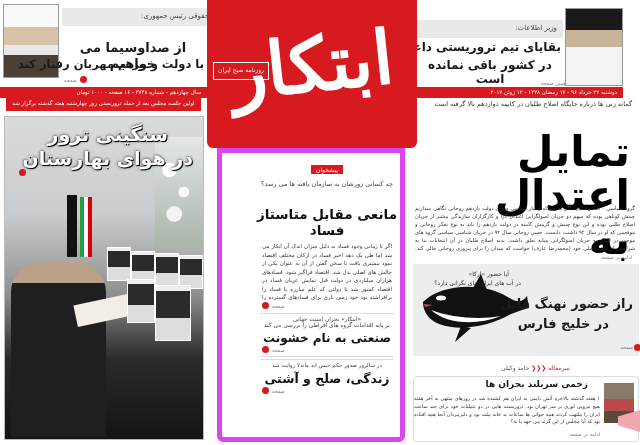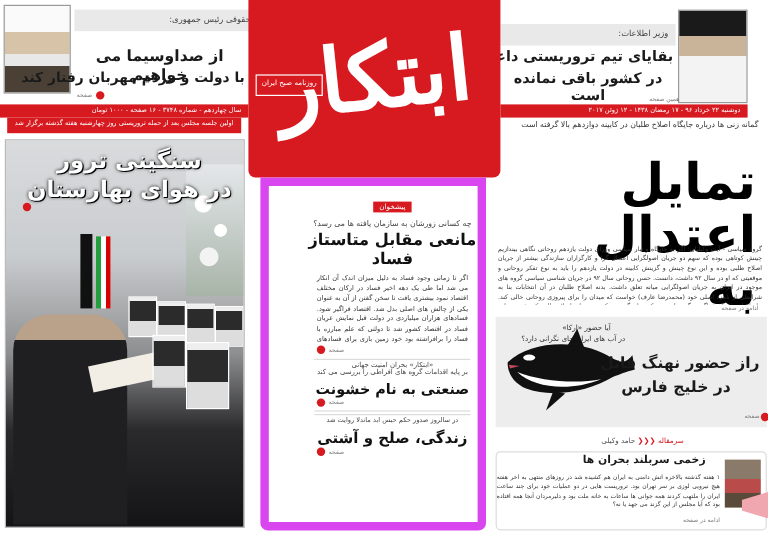--- a/index.html
+++ b/index.html
@@ -14,21 +14,21 @@
   .head-dark { font-weight: bold; color: #1a1a1a; line-height: 1.2; text-align: center; }
   .portrait { background: linear-gradient(160deg,#cfcfcf,#6b6b6b 60%,#3a3a3a); border: 1px solid #999; }
   .red-strip { height: 11px; background: #d71920; color: #fff; font-size: 5.5px; padding: 2px 6px; white-space: nowrap; overflow: hidden; }
 
   
   .masthead { left: 207px; top: 0; width: 210px; height: 148px; background: #d71920; border-radius: 0 0 6px 6px; }
   .logo-text { color: #fff; font-family: "DejaVu Serif", serif; font-weight: bold; font-size: 74px; text-align: center; line-height: 1; position: absolute; left: 0; right: 0; top: 28px; transform: rotate(-6deg); }
   .logo-sub { position: absolute; left: 6px; top: 62px; width: 56px; height: 18px; border: 1px solid #fff; color: #fff; font-size: 6px; padding: 3px 2px; text-align: center; }
 
   
-  .center-col { left: 217px; top: 148px; width: 188px; height: 294px; background: #fff; border: 7px solid #d946ef; border-radius: 0 0 6px 6px; padding-left: 32px; }
+  .center-col { left: 217px; top: 148px; width: 188px; height: 294px; background: #fff; border: 5px solid #d946ef; border-radius: 0 0 6px 6px; padding-left: 32px; }
   .tag-red { background: #d71920; color: #fff; font-size: 6px; padding: 1px 5px; display: inline-block; }
   .center-kicker { font-size: 6.5px; color: #444; text-align: center; }
   .center-head { font-weight: bold; text-align: center; color: #111; }
   .body-text { font-size: 5.5px; color: #333; line-height: 1.55; text-align: justify; }
   .page-ref { font-size: 5px; color: #777; display: flex; align-items: center; gap: 3px; }
   .red-dot { width: 7px; height: 7px; background: #d71920; border-radius: 50%; display: inline-block; }
   .divider { height: 1px; background: #dcdcdc; }
 
   
   .left-col { left: 0; top: 98px; width: 207px; height: 347px; }
@@ -99,21 +99,21 @@
     </div>
     <span class="abs red-dot" style="left:14px;top:52px;"></span>
   </div>
 </div>
 
 <div class="abs center-col">
   <div style="text-align:center;padding-top:4px;">
     <span class="tag-red">پیشخوان</span>
   </div>
   <div class="center-kicker" style="margin-top:4px;">چه کسانی زورشان به سازمان یافته ها می رسد؟</div>
-  <div class="center-head" style="font-size:13.5px;margin-top:2px;">مانعی مقابل متاستاز فساد</div>
+  <div class="center-head" style="font-size:13.5px;margin-top:18px;">مانعی مقابل متاستاز فساد</div>
   <div class="body-text" style="padding:4px 8px 0 8px;height:62px;overflow:hidden;">اگر تا زمانی وجود فساد به دلیل میزان اندک آن انکار می شد اما طی یک دهه اخیر فساد در ارکان مختلف اقتصاد نمود بیشتری یافت تا سخن گفتن از آن به عنوان یکی از چالش های اصلی بدل شد. اقتصاد فراگیر شود. فسادهای هزاران میلیاردی در دولت قبل نمایش عریان فساد در اقتصاد کشور شد تا دولتی که علم مبارزه با فساد را برافراشته بود خود زمین بازی برای فسادهای گسترده را فراهم کند. دولت یازدهم هرچند عزم برای مبارزه با این پدیده را داشت اما گستره آن به حدی پیش رفته بود که دولت به تنهایی یارای مقابله با آن را نداشت.</div>
   <div class="page-ref" style="padding:2px 8px;direction:ltr;">
     <span class="red-dot"></span>
     <span>صفحه</span>
   </div>
   <div class="divider" style="margin:2px 6px;"></div>
 
   <div>
     <div class="center-kicker" style="font-size:5.8px;">«ابتکار» بحران امنیت جهانی</div>
     <div class="center-kicker" style="font-size:5.8px;">بر پایه اقدامات گروه های افراطی را بررسی می کند</div>

